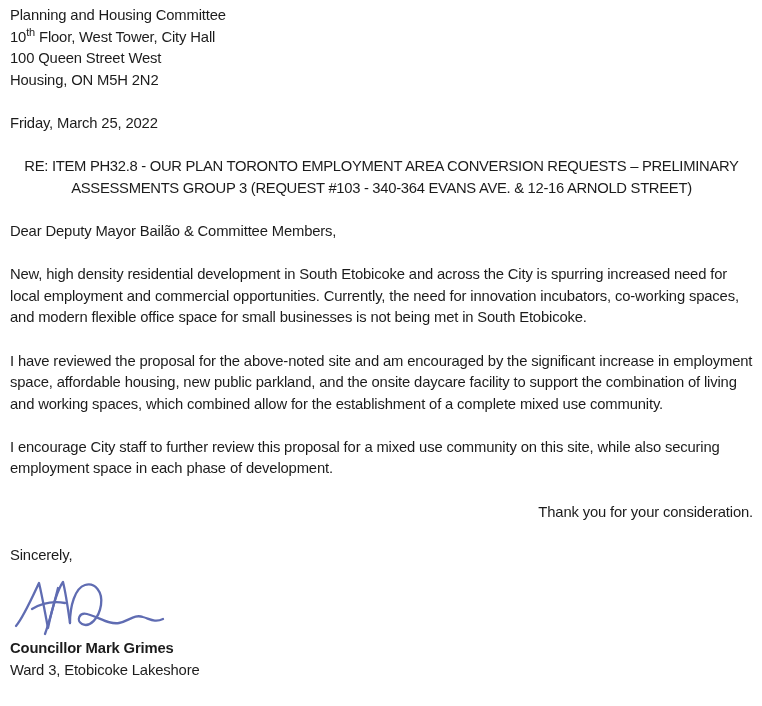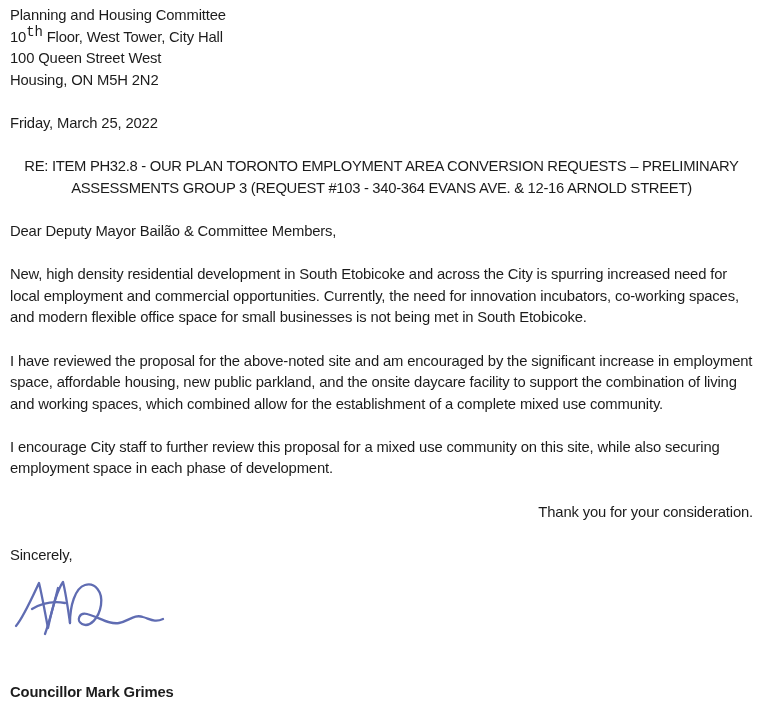--- a/index.html
+++ b/index.html
@@ -17,43 +17,42 @@
     width: 762px;
     height: 602px;
     padding: 5px 9px 0 10px;
     font-size: 14.8px;
     line-height: 21.6px;
     letter-spacing: -0.15px;
   }
   .address-block { margin-bottom: 21.6px; }
   .address-line { white-space: nowrap; }
   sup.ord {
-    font-size: 14px;
+    font-size: 11px;
     vertical-align: super;
     line-height: 0;
-    font-family: Liberation Mono, monospace;
   }
   .date-line { margin-bottom: 21.6px; }
   .subject-block {
     font-weight: normal;
     text-align: center;
     margin-bottom: 21.6px;
     letter-spacing: -0.3px;
   }
   .salutation { margin-bottom: 21.6px; }
   .body-paragraph { margin-bottom: 21.6px; }
   .thanks-line { margin-bottom: 21.6px; text-align: right; }
   .closing-line { margin-bottom: 12px; }
   .signature-wrap {
     height: 62px;
     margin-top: -2px;
     margin-left: 2px;
   }
   .signature-wrap svg { display: block; }
-  .signer-name { font-weight: bold; margin-top: 44px; }
+  .signer-name { font-weight: bold; }
   .signer-title { }
 </style>
 </head>
 <body>
 
 <div class="page">
 
   <div class="address-block">
     <div class="address-line">Planning and Housing Committee</div>
     <div class="address-line"><span>10</span><sup class="ord">th</sup><span> Floor, West Tower, City Hall</span></div>

